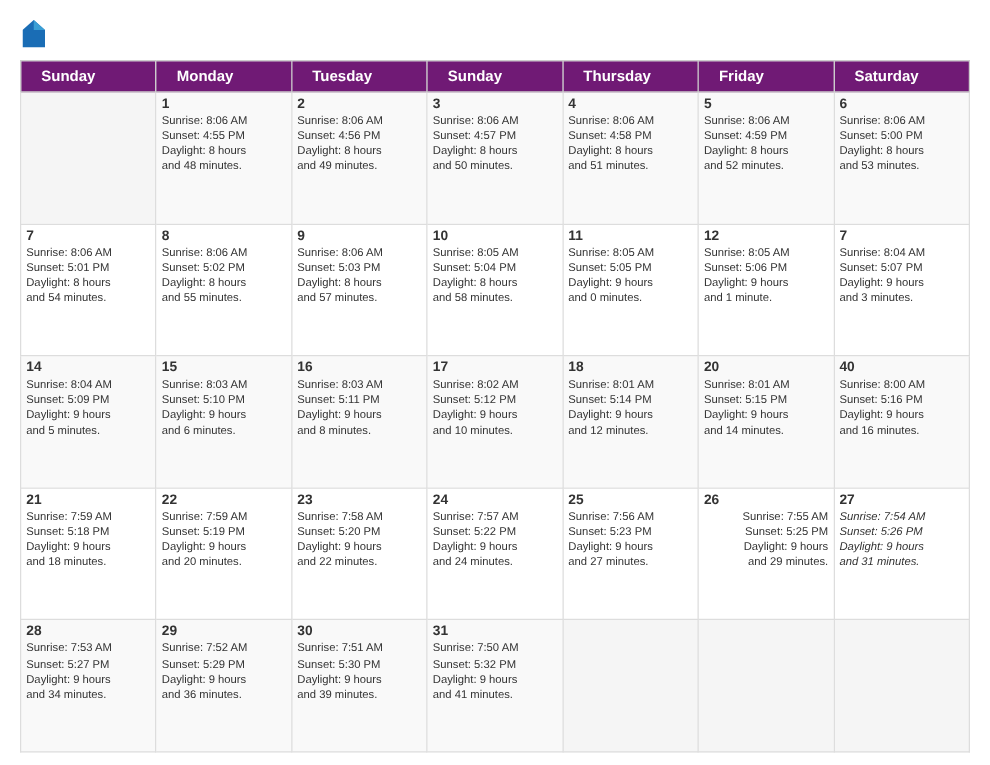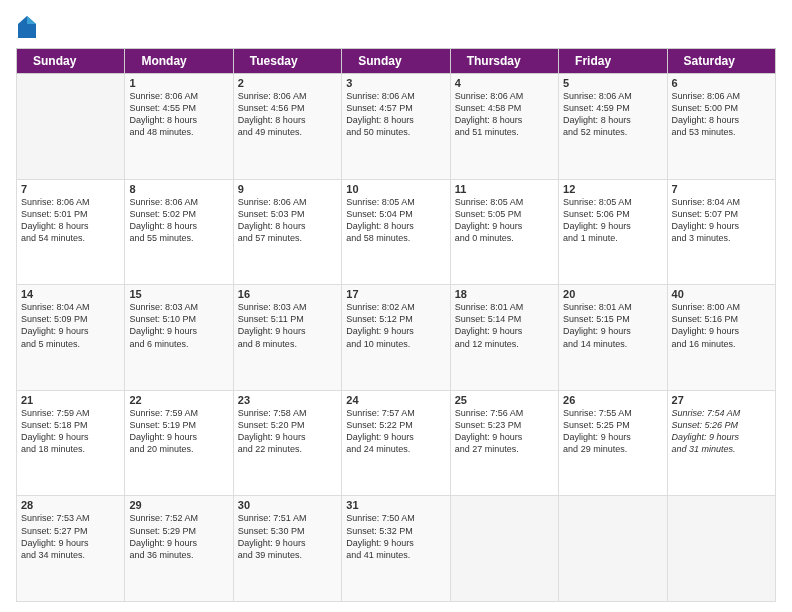--- a/index.html
+++ b/index.html
@@ -318,21 +318,21 @@
           </td>
           <td>
             <span class="day-number">25</span>
             <div class="day-info" style="white-space: pre-line;">Sunrise: 7:56 AM
 Sunset: 5:23 PM
 Daylight: 9 hours
 and 27 minutes.</div>
           </td>
           <td>
             <span class="day-number">26</span>
-            <div class="day-info" style="white-space: pre-line;">Sunrise: 7:55 AM
+            <div class="day-info" style="white-space: pre-line; text-align: right;">Sunrise: 7:55 AM
 Sunset: 5:25 PM
 Daylight: 9 hours
 and 29 minutes.</div>
           </td>
           <td>
             <span class="day-number">27</span>
             <div class="day-info" style="white-space: pre-line; font-style: italic;">Sunrise: 7:54 AM
 Sunset: 5:26 PM
 Daylight: 9 hours
 and 31 minutes.</div>

